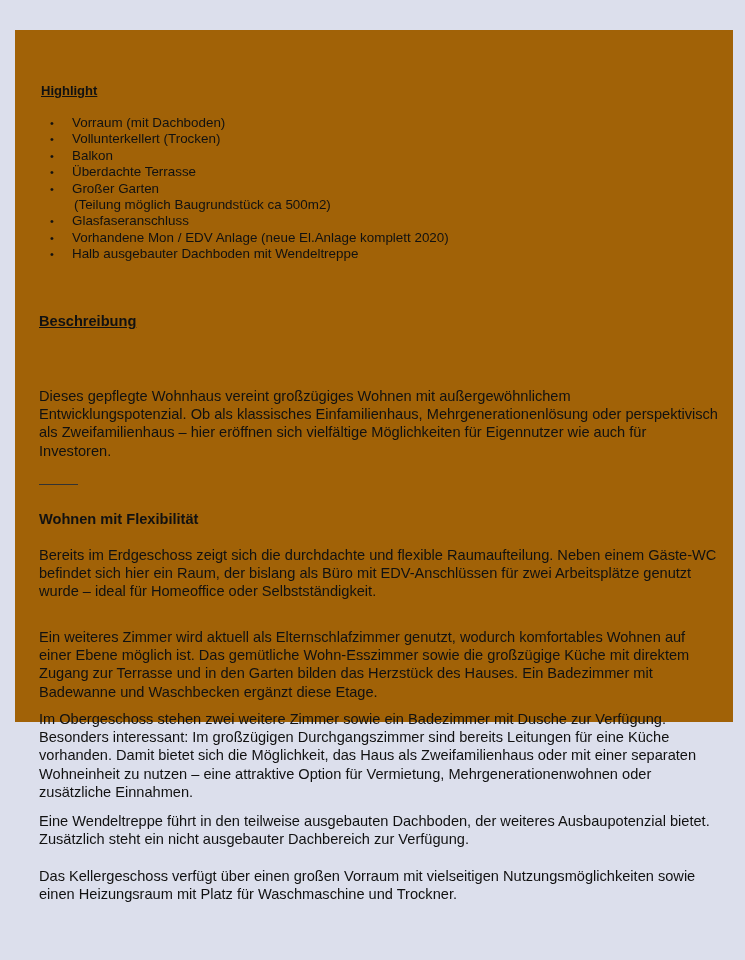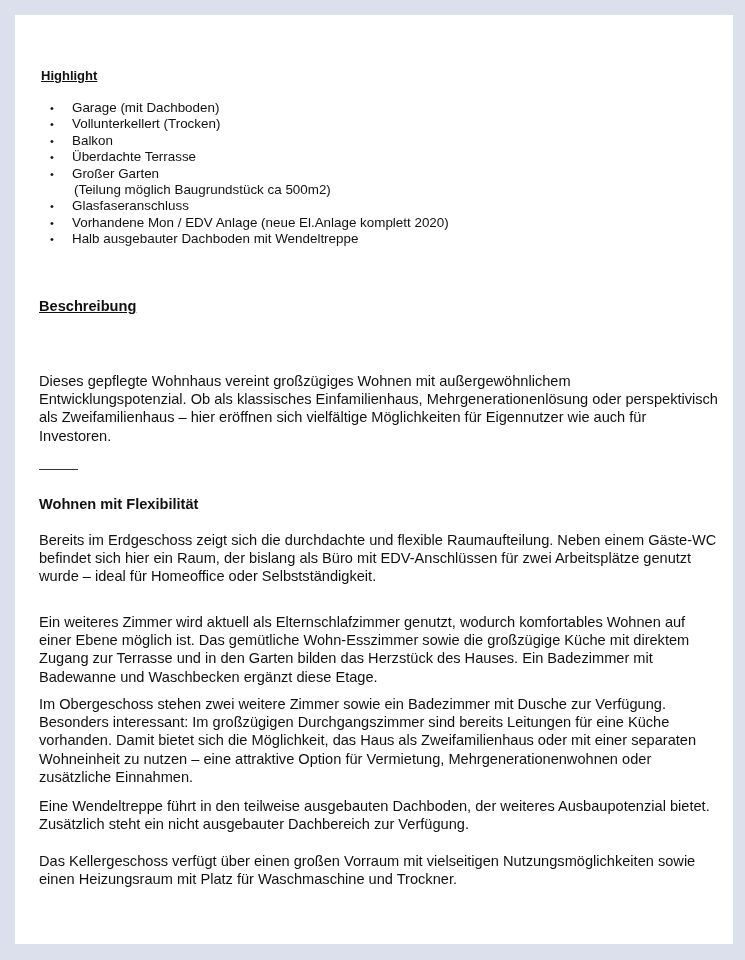--- a/index.html
+++ b/index.html
@@ -2,22 +2,22 @@
 <html><head>
 <meta charset="utf-8">
 <style>
   html, body { margin:0; padding:0; }
   body {
     width:745px; height:960px; background:#dcdfec;
     position:relative; overflow:hidden;
     font-family:"Liberation Sans", sans-serif; color:#111;
   }
   .page {
-    position:absolute; left:15px; top:15px; width:718px; height:929px;
-    background:#ffffff;
+    position:absolute; left:15px; top:30px; width:718px; height:692px;
+    background:#a16207;
   }
   .hl-title {
     position:absolute; left:26px; top:53px;
     font-size:13px; font-weight:bold; text-decoration:underline;
   }
   .hl-list {
     position:absolute; left:26px; top:85px; margin:0; padding:0; list-style:none;
     font-size:13.4px; line-height:16.4px;
   }
   .hl-list li { position:relative; padding-left:31px; white-space:nowrap; }
@@ -43,21 +43,21 @@
   }
 </style>
 </head>
 <body>
 
 <div class="page">
 
   <div class="hl-title">Highlight</div>
 
   <ul class="hl-list">
-    <li><span class="bullet">•</span><span>Garage (mit Dachboden)</span></li>
+    <li><span class="bullet">•</span><span>Vorraum (mit Dachboden)</span></li>
     <li><span class="bullet">•</span><span>Vollunterkellert (Trocken)</span></li>
     <li><span class="bullet">•</span><span>Balkon</span></li>
     <li><span class="bullet">•</span><span>Überdachte Terrasse</span></li>
     <li><span class="bullet">•</span><span>Großer Garten</span></li>
     <li class="cont"><span>(Teilung möglich Baugrundstück ca 500m2)</span></li>
     <li><span class="bullet">•</span><span>Glasfaseranschluss</span></li>
     <li><span class="bullet">•</span><span>Vorhandene Mon / EDV Anlage (neue El.Anlage komplett 2020)</span></li>
     <li><span class="bullet">•</span><span>Halb ausgebauter Dachboden mit Wendeltreppe</span></li>
   </ul>
 

